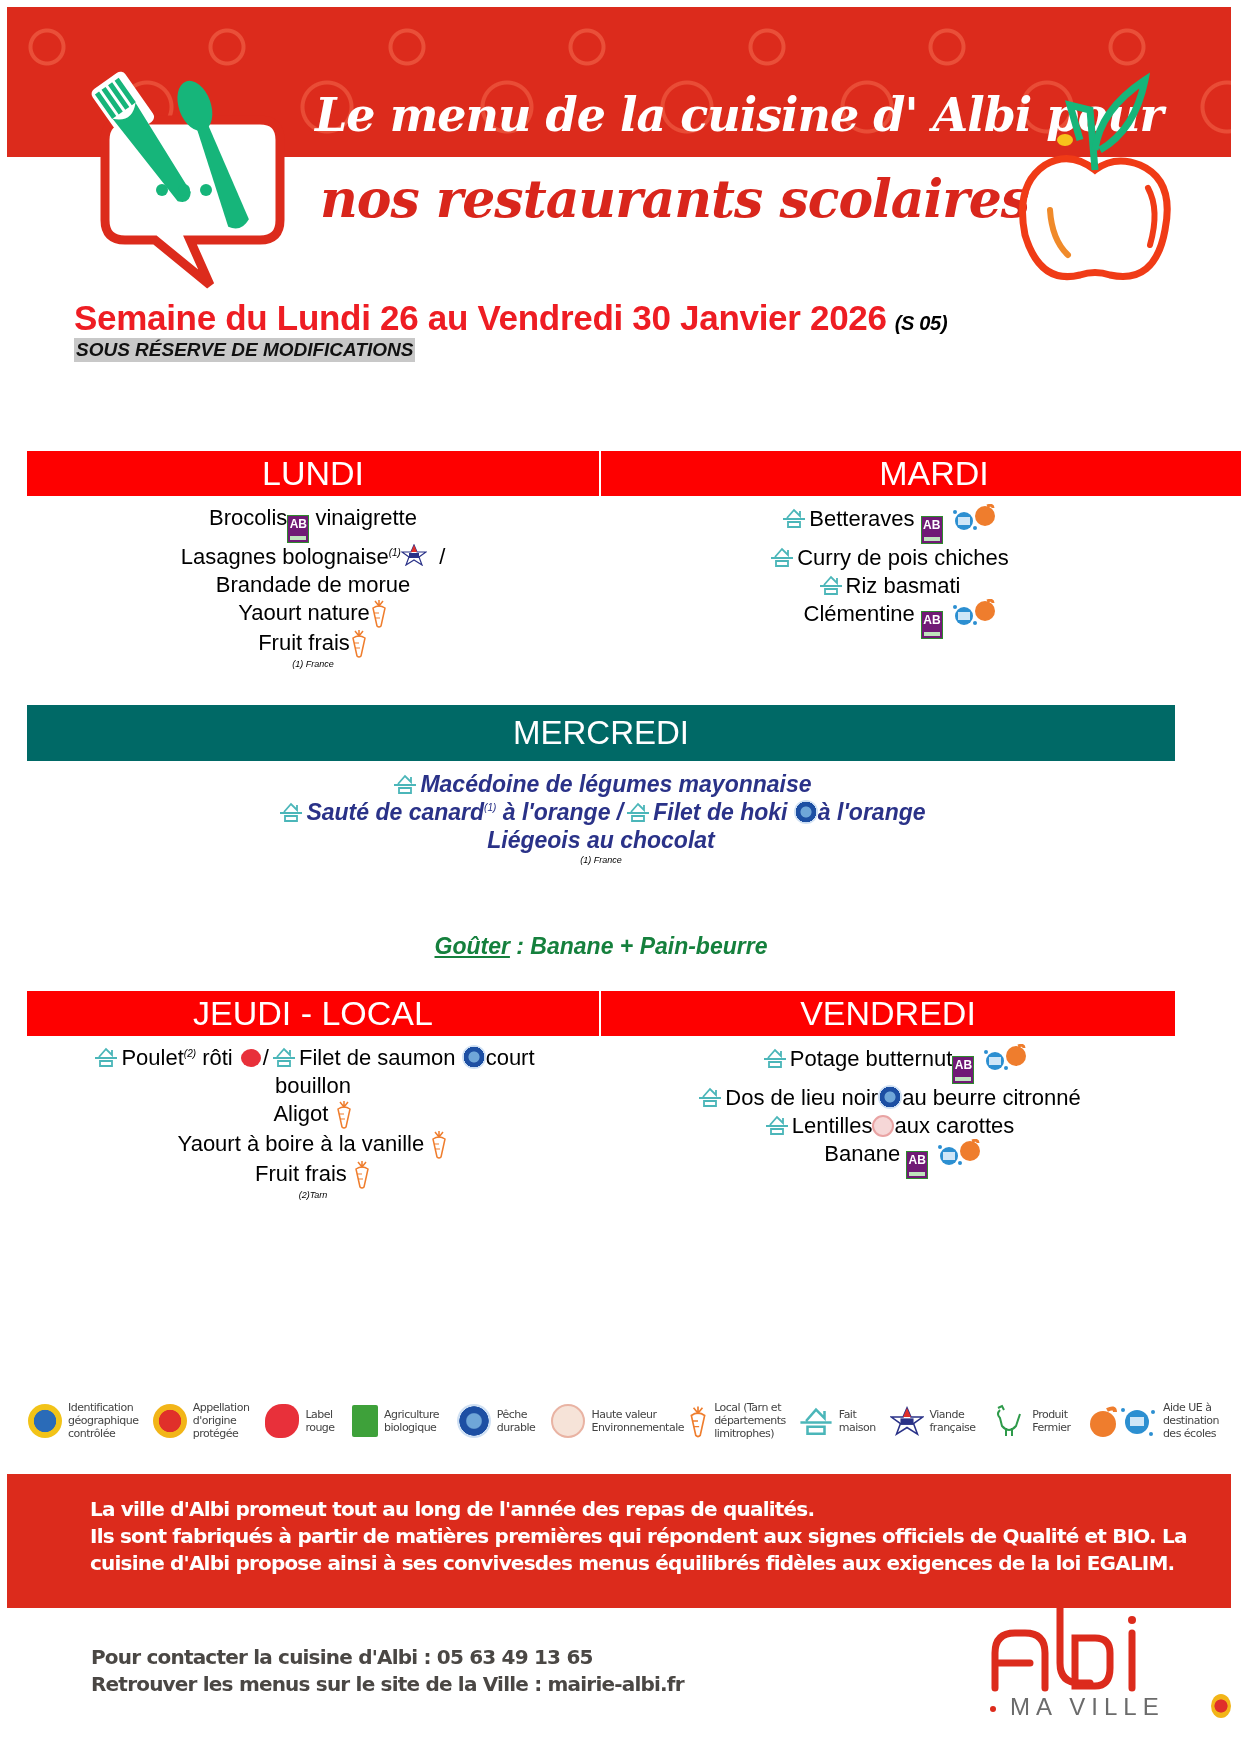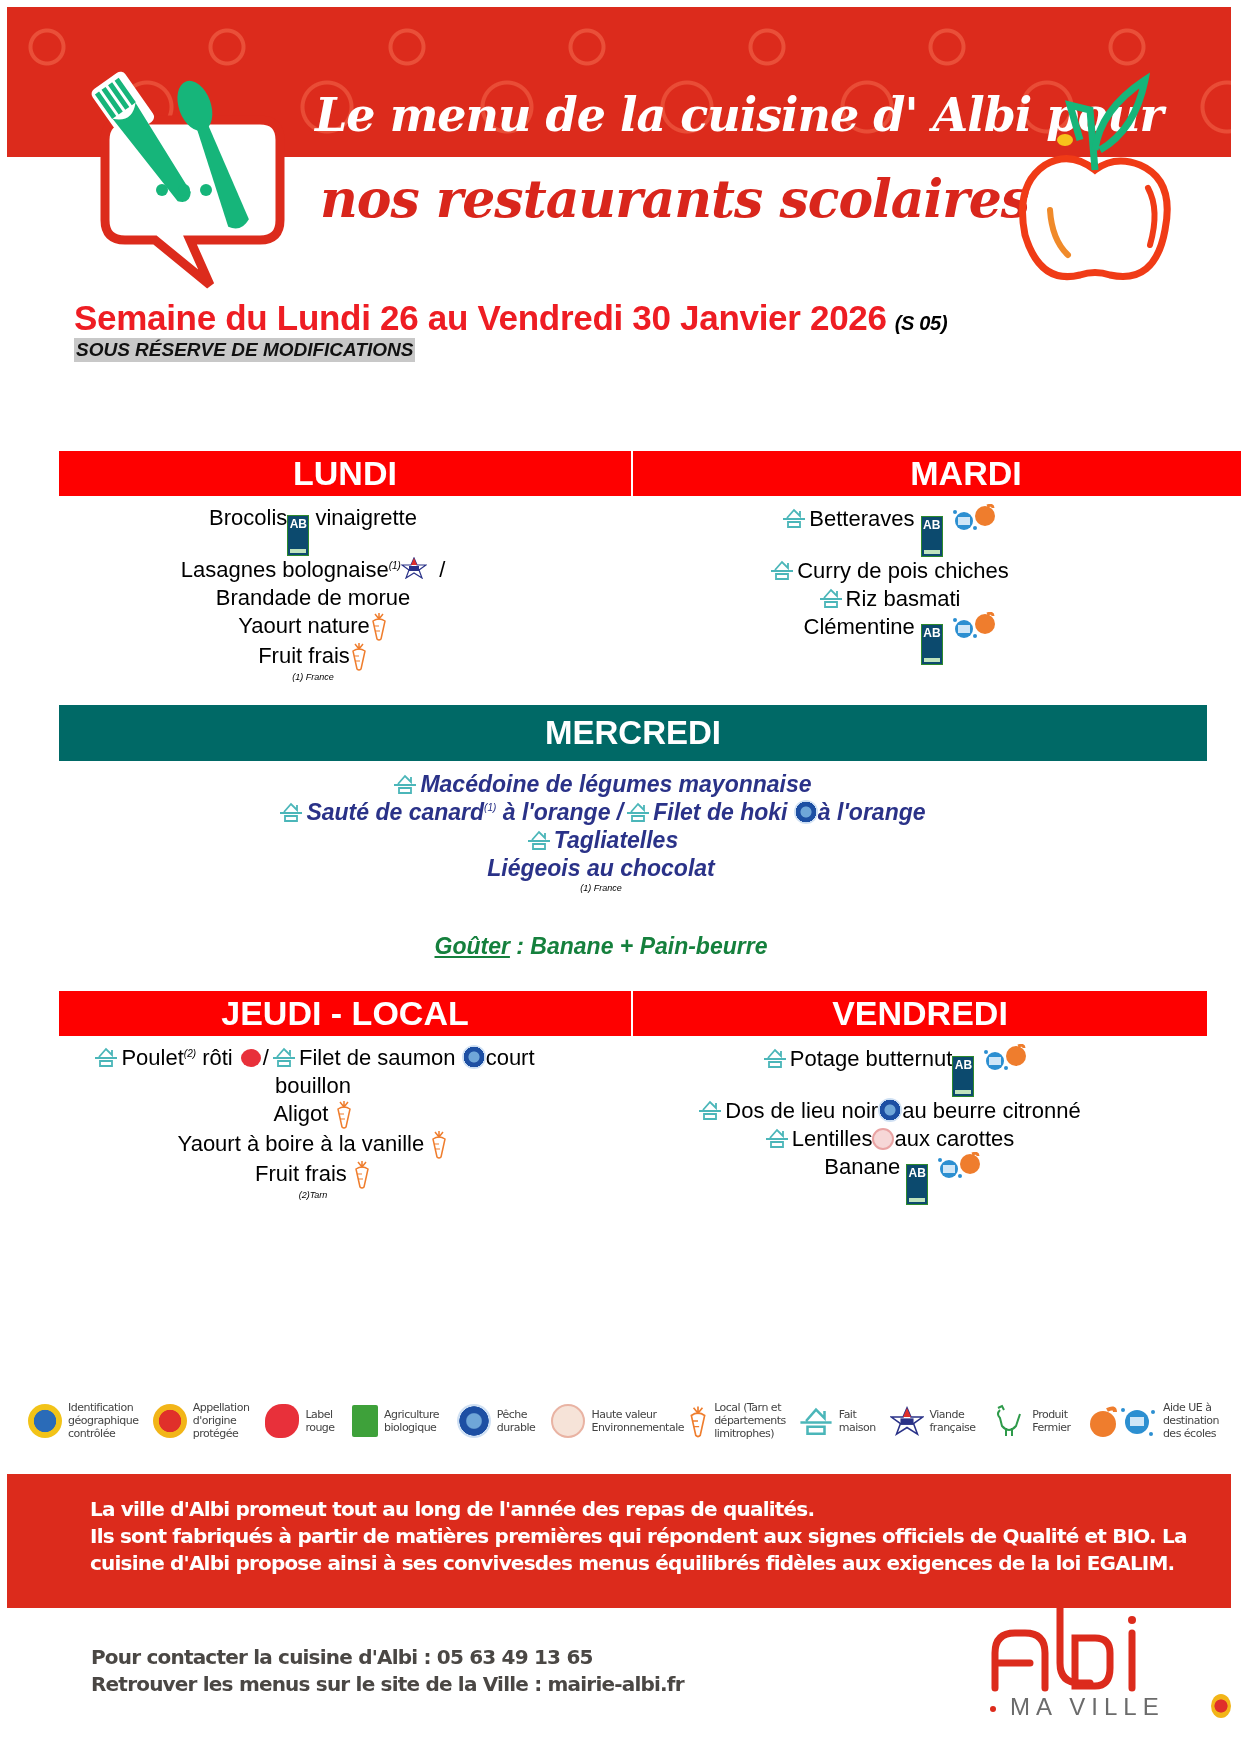--- a/index.html
+++ b/index.html
@@ -36,39 +36,39 @@
   .week-code {
     font-size: 20px; font-style: italic; color: #000; margin-left: 8px;
   }
   .reserve {
     position: absolute; left: 74px; top: 338px; font-size: 19px; font-weight: bold;
     font-style: italic; background: #c8c8c8; color: #111; padding: 0 2px; line-height: 24px;
   }
 
   
   .day-header {
-    position: absolute; height: 45px; color: #fff; font-weight: bold; font-size: 34px;
-    display: flex; align-items: center; justify-content: center; background: #fe0000; margin-left: 32px;
+    position: absolute; height: 45px; color: #fff; font-weight: normal; font-size: 34px;
+    display: flex; align-items: center; justify-content: center; background: #fe0000;
   }
   .day-header.teal { background: #006966; font-size: 33px; }
   .day-col { position: absolute; text-align: center; font-size: 22px; line-height: 27.5px; }
   .day-col .line { white-space: nowrap; }
   .footnote { font-size: 9px; font-style: italic; line-height: 12px; }
   .sup { font-size: 10px; font-style: italic; vertical-align: super; line-height: 0; }
 
   .wed { position: absolute; left: 27px; width: 1148px; text-align: center;
          color: #2a3288; font-style: italic; font-weight: bold; font-size: 23px; line-height: 28px; }
   .gouter { position: absolute; left: 27px; width: 1148px; top: 933px; text-align: center;
             color: #15803d; font-style: italic; font-weight: bold; font-size: 23px; }
   .gouter .u { text-decoration: underline; }
 
   
   .ic { display: inline-block; vertical-align: middle; position: relative; }
   .ic-house { width: 24px; height: 20px; margin: 0 3px; vertical-align: -2px; }
-  .ic-ab { width: 22px; height: 41px; background: #0c4a6e; color: #fff; font-size: 12px; font-weight: bold;
+  .ic-ab { width: 22px; height: 28px; background: #701a75; color: #fff; font-size: 12px; font-weight: bold;
            line-height: 16px; text-align: center; font-style: normal; vertical-align: -3px; border: 1px solid #2e8a2c; }
   .ic-ab::after { content: ""; position: absolute; left: 2px; right: 2px; bottom: 2px; height: 4px; background: #bfe3bd; }
   .ic-carrot { width: 18px; height: 30px; vertical-align: -8px; }
   .ic-eu { width: 48px; height: 28px; vertical-align: -6px; margin-left: 6px; }
   .ic-fr { width: 26px; height: 22px; vertical-align: -2px; }
   .ic-peche { width: 24px; height: 24px; border-radius: 50%; background: radial-gradient(circle, #6fa6d8 30%, #1d4fa3 35%, #1d4fa3 60%, #cfe0f3 62%); vertical-align: -4px; }
   .ic-lr { width: 20px; height: 18px; border-radius: 50%; background: #e8303a; vertical-align: -2px; margin: 0 2px; }
   .ic-hve { width: 22px; height: 22px; border-radius: 50%; border: 2px solid #e9a3a3; background: #f6d7d7; vertical-align: -4px; }
 
   
@@ -183,23 +183,20 @@
 <div class="day-header teal" style="left:27px; top:705px; width:1148px; height:56px;">MERCREDI</div>
 <div class="wed" style="top:770px;">
   <div><svg class="ic ic-house" viewBox="0 0 24 20">
         <path d="M1 11 L23 11 M5 10 L12 2 L18 8 L18 3 M6 14 L18 14 L18 19 L6 19 Z" stroke="#4bb6b9" stroke-width="1.8" fill="none"></path>
       </svg><span>Macédoine de légumes mayonnaise</span></div>
   <div><svg class="ic ic-house" viewBox="0 0 24 20">
         <path d="M1 11 L23 11 M5 10 L12 2 L18 8 L18 3 M6 14 L18 14 L18 19 L6 19 Z" stroke="#4bb6b9" stroke-width="1.8" fill="none"></path>
       </svg><span>Sauté de canard</span><span class="sup" style="font-weight:normal;">(1)</span><span> à l'orange /</span><svg class="ic ic-house" viewBox="0 0 24 20">
         <path d="M1 11 L23 11 M5 10 L12 2 L18 8 L18 3 M6 14 L18 14 L18 19 L6 19 Z" stroke="#4bb6b9" stroke-width="1.8" fill="none"></path>
       </svg><span>Filet de hoki</span> <span class="ic ic-peche"></span><span>à l'orange</span></div>
-  <div><svg class="ic ic-house" viewBox="0 0 24 20">
-        <path d="M1 11 L23 11 M5 10 L12 2 L18 8 L18 3 M6 14 L18 14 L18 19 L6 19 Z" stroke="#4bb6b9" stroke-width="1.8" fill="none"></path>
-      </svg><span>Tagliatelles</span></div>
   <div>Liégeois au chocolat</div>
   <div class="footnote" style="color:#000; font-weight:normal;">(1) France</div>
 </div>
 <div class="gouter"><span class="u">Goûter</span><span> : Banane + Pain-beurre</span></div>
 
 <div class="day-header" style="left:27px; top:991px; width:572px;">JEUDI - LOCAL</div>
 <div class="day-col" style="left:27px; top:1044px; width:572px;">
   <div class="line"><svg class="ic ic-house" viewBox="0 0 24 20">
         <path d="M1 11 L23 11 M5 10 L12 2 L18 8 L18 3 M6 14 L18 14 L18 19 L6 19 Z" stroke="#4bb6b9" stroke-width="1.8" fill="none"></path>
       </svg><span>Poulet</span><span class="sup">(2)</span><span> rôti </span> <span class="ic ic-lr"></span><span>/</span><svg class="ic ic-house" viewBox="0 0 24 20">

